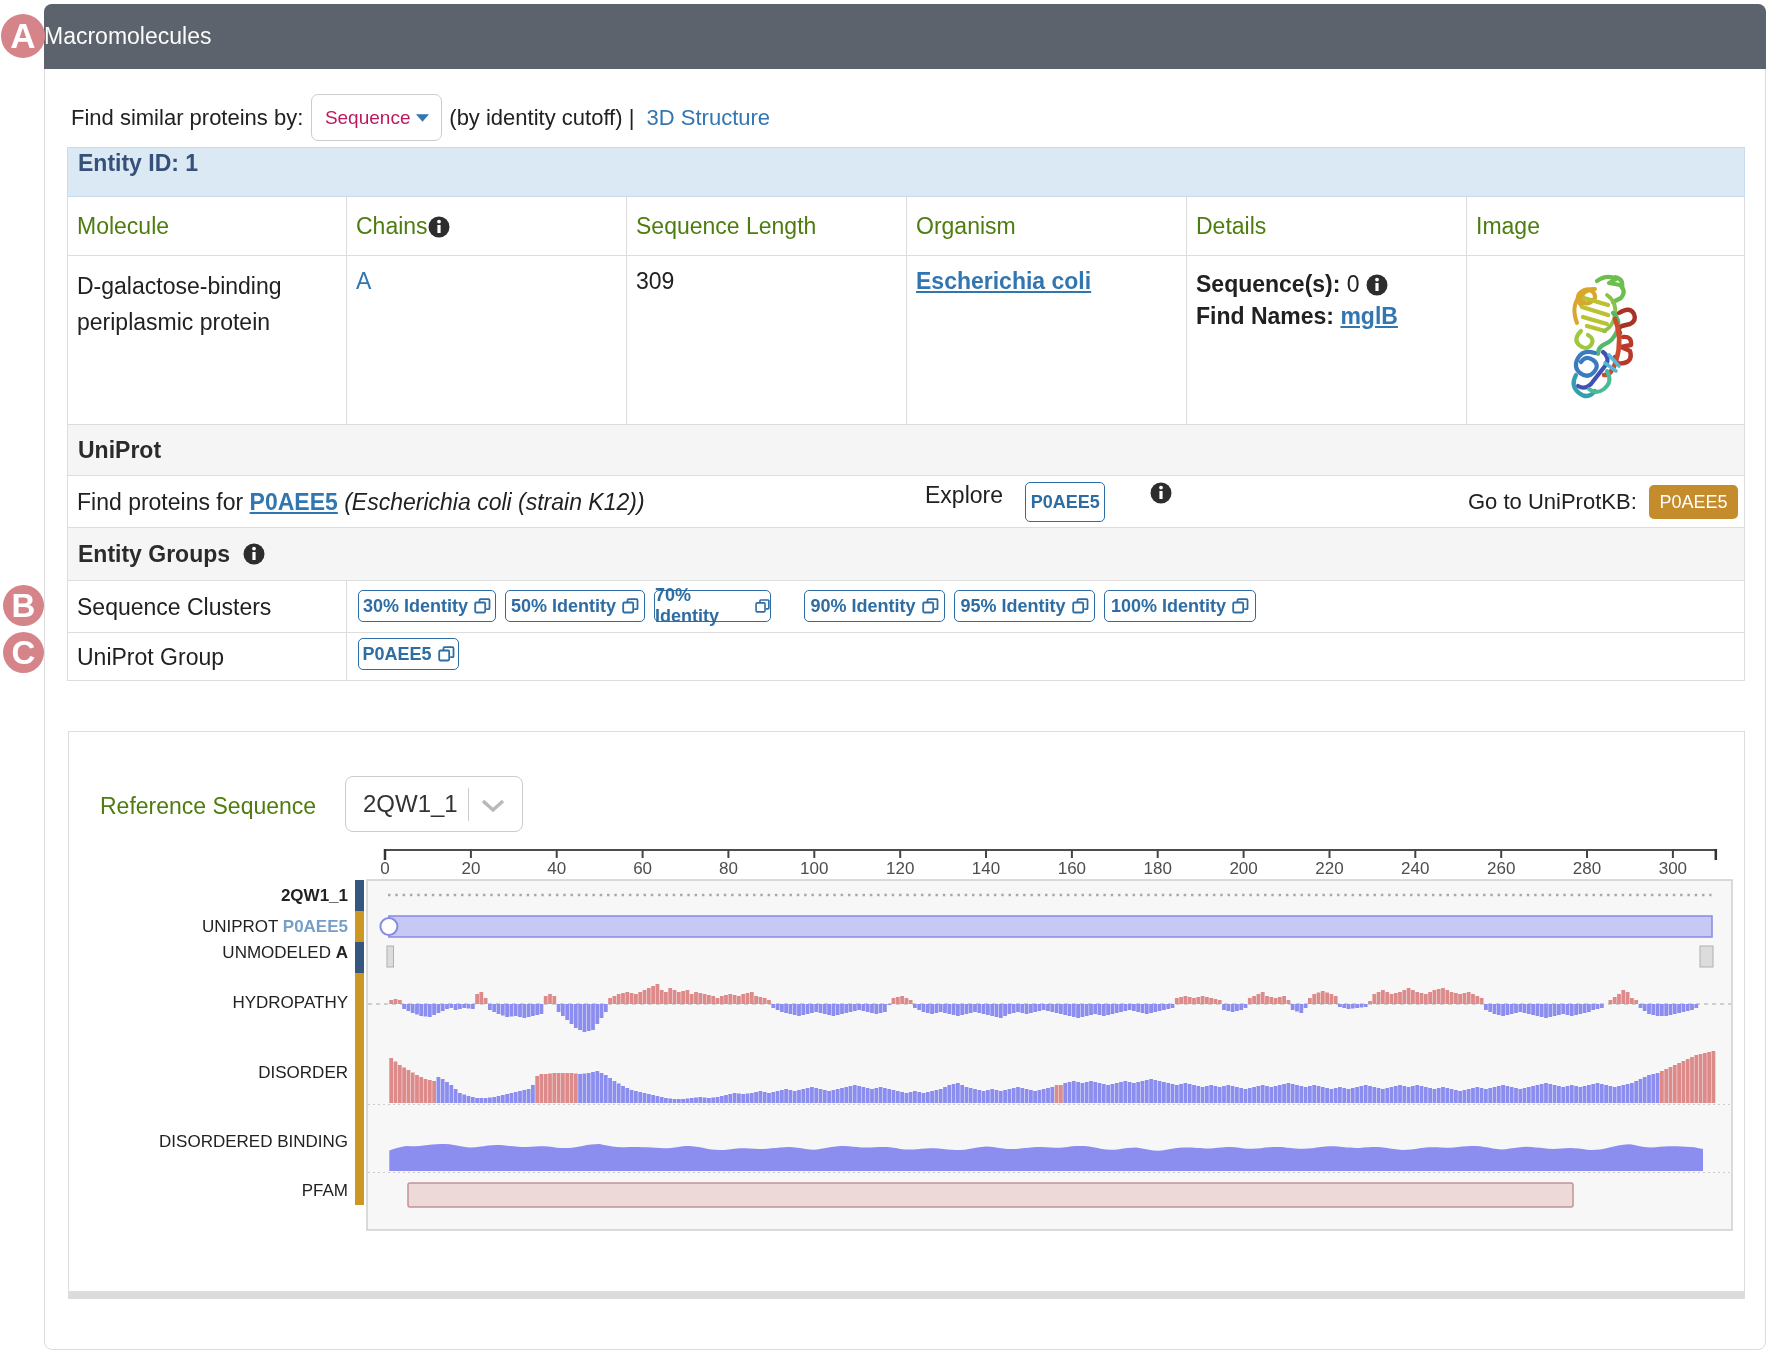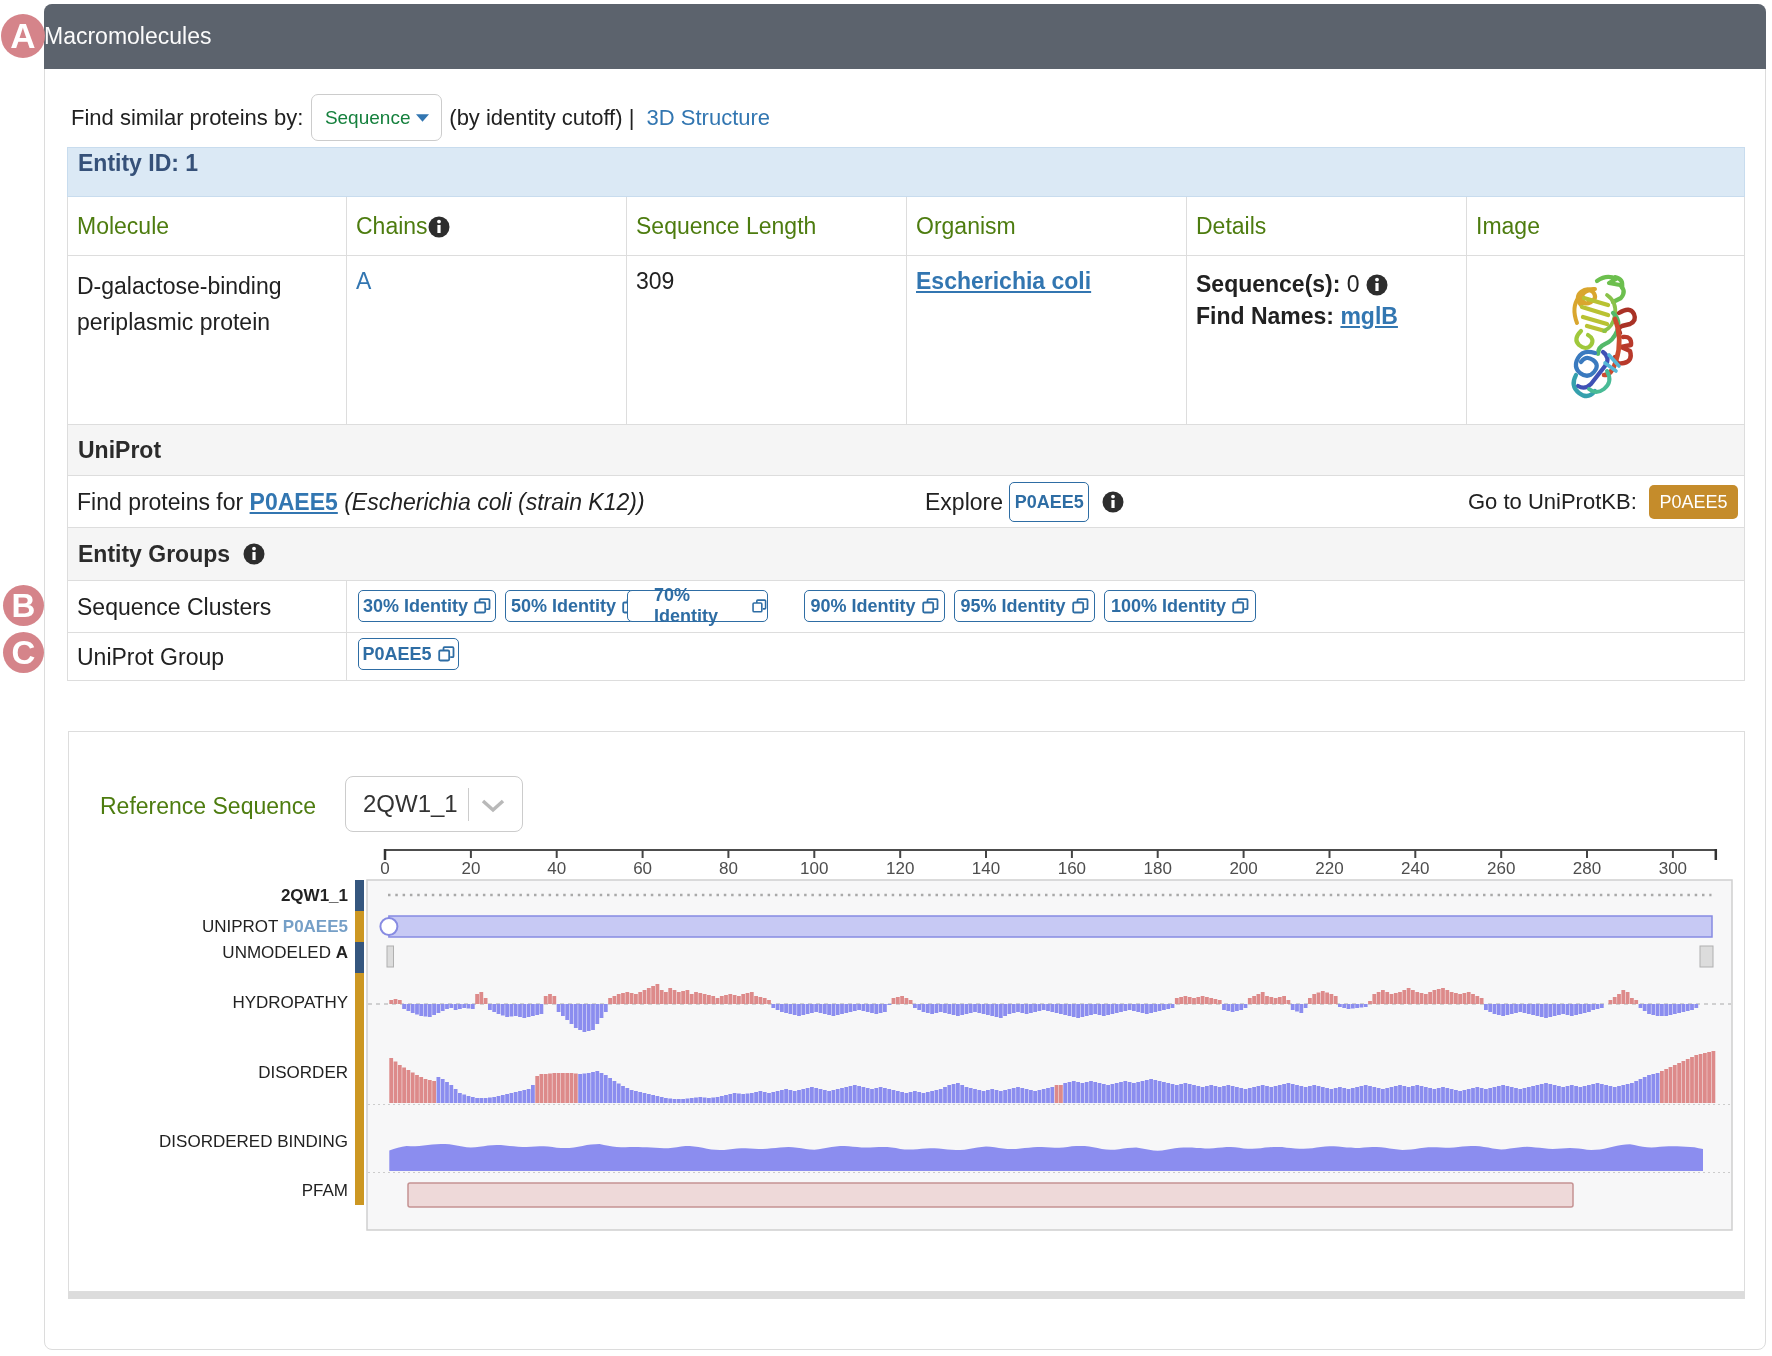--- a/index.html
+++ b/index.html
@@ -12,21 +12,21 @@
 .btn-blue { display:inline-flex; align-items:center; justify-content:center; border:1.5px solid #2e6da4; border-radius:5px; color:#2e6da4; font-weight:bold; font-size:18px; background:#fff; }
 .th { font-weight:normal; color:#4d7c0f; }
 </style></head><body>
 <div class="marker" style="left:1px;top:14px;width:44px;height:44px;line-height:44px;font-size:35px;">A</div>
 <div class="marker" style="left:3px;top:585px;">B</div>
 <div class="marker" style="left:3px;top:632px;">C</div>
 <div class="card">
 <div class="cardhead">Macromolecules</div>
 <div class="abs" style="left:26px;top:89px;height:47px;display:flex;align-items:center;font-size:22px;">
 <span>Find similar proteins by:</span>
-<span style="display:inline-flex;align-items:center;justify-content:center;width:131px;height:47px;border:1px solid #ccc;border-radius:7px;margin-left:8px;color:#15803d;font-size:19px;flex:none;">Sequence&nbsp;<svg width="13" height="9" viewBox="0 0 14 9">
+<span style="display:inline-flex;align-items:center;justify-content:center;width:131px;height:47px;border:1px solid #ccc;border-radius:7px;margin-left:8px;color:#be185d;font-size:19px;flex:none;">Sequence&nbsp;<svg width="13" height="9" viewBox="0 0 14 9">
           <path d="M0,1 L14,1 L7,9 Z" fill="#3276b1"></path>
         </svg></span>
 <span style="margin-left:7px;">(by identity cutoff)&nbsp;|&nbsp; <span class="lnk">3D Structure</span></span>
 </div>
 <div class="band" style="top:142px;height:50px;background:#dbe9f5;border-color:#c8dcee;">
       <div style="margin:2px 0 0 10px;font-weight:bold;color:#365179;">Entity ID: 1</div>
     </div>
 <div class="abs" style="left:22px;top:192px;width:1678px;height:59px;border:1px solid #ddd;border-top:none;"></div>
 <div class="abs" style="left:22px;top:251px;width:1678px;height:169px;border:1px solid #ddd;border-top:none;"></div>
 <div class="abs" style="left:301px;top:192px;width:1px;height:228px;background:#ddd;"></div>
@@ -72,21 +72,21 @@
 <path d="M40,100 q6,11 -3,18 q-8,6 -15,0" stroke="#49bb96" stroke-width="4"></path>
 <path d="M42,84 l10,11 M38,92 l11,8" stroke="#56b8d8" stroke-width="3.6"></path>
 </g>
     </svg>
 <div class="band" style="top:420px;height:51px;border-top:none;display:flex;align-items:center;">
       <span class="bandlabel">UniProt</span>
     </div>
 <div class="abs" style="left:22px;top:471px;width:1678px;height:52px;border:1px solid #ddd;border-top:none;"></div>
 <div class="abs" style="left:32px;top:471px;width:1660px;height:52px;display:flex;align-items:center;font-size:23px;">
 <span style="white-space:nowrap;">Find proteins for <span class="lnk" style="font-weight:bold;text-decoration:underline;">P0AEE5</span> <i>(Escherichia coli (strain K12))</i></span>
-<span style="position:absolute;left:848px;display:inline-flex;align-items:center;">Explore&nbsp;<span class="btn-blue" style="width:80px;height:40px;">P0AEE5</span>&nbsp;&nbsp;<svg width="22" height="22" viewBox="0 0 22 22" style="vertical-align:-4px">
+<span style="position:absolute;left:848px;display:inline-flex;gap:16px;">Explore&nbsp;<span class="btn-blue" style="width:80px;height:40px;">P0AEE5</span>&nbsp;&nbsp;<svg width="22" height="22" viewBox="0 0 22 22" style="vertical-align:-4px">
           <circle cx="11" cy="11" r="10.5" fill="#2d2d2d"></circle>
           <rect x="9.4" y="9" width="3.2" height="8" fill="#fff"></rect>
           <circle cx="11" cy="5.6" r="1.9" fill="#fff"></circle>
         </svg></span>
 <span style="position:absolute;left:1391px;display:inline-flex;align-items:center;white-space:nowrap;font-size:22px;">Go to UniProtKB:&nbsp;&nbsp;<span style="display:inline-flex;align-items:center;justify-content:center;width:89px;height:34px;background:#c58c2b;border-radius:5px;color:#fff;font-size:18px;">P0AEE5</span></span>
 </div>
 <div class="band" style="top:523px;height:53px;border-top:none;display:flex;align-items:center;">
       <span class="bandlabel">Entity Groups&nbsp;&nbsp;</span>
       <svg width="22" height="22" viewBox="0 0 22 22" style="vertical-align:-4px">
         <circle cx="11" cy="11" r="10.5" fill="#2d2d2d"></circle>
@@ -98,21 +98,21 @@
 <div class="abs" style="left:301px;top:576px;width:1px;height:100px;background:#ddd;"></div>
 <div class="abs" style="left:32px;top:576px;height:52px;display:flex;align-items:center;font-size:23px;">Sequence Clusters</div>
 <div class="btn-blue abs" style="left:313px;top:585px;width:138px;height:32px;">30% Identity<svg width="17" height="17" viewBox="0 0 17 17" style="vertical-align:-2px;margin-left:6px">
         <path d="M5.5,4.5 V2.2 q0,-1 1,-1 h8 q1,0 1,1 v8 q0,1 -1,1 h-2.3" fill="none" stroke="#2e6da4" stroke-width="1.8"></path>
         <rect x="1.2" y="4.5" width="10" height="10" rx="1.2" fill="none" stroke="#2e6da4" stroke-width="1.8"></rect>
       </svg></div>
 <div class="btn-blue abs" style="left:460px;top:585px;width:140px;height:32px;">50% Identity<svg width="17" height="17" viewBox="0 0 17 17" style="vertical-align:-2px;margin-left:6px">
         <path d="M5.5,4.5 V2.2 q0,-1 1,-1 h8 q1,0 1,1 v8 q0,1 -1,1 h-2.3" fill="none" stroke="#2e6da4" stroke-width="1.8"></path>
         <rect x="1.2" y="4.5" width="10" height="10" rx="1.2" fill="none" stroke="#2e6da4" stroke-width="1.8"></rect>
       </svg></div>
-<div class="btn-blue abs" style="left:582px;top:585px;width:141px;height:32px;padding-left:26px;">70% Identity<svg width="17" height="17" viewBox="0 0 17 17" style="vertical-align:-2px;margin-left:6px">
+<div class="btn-blue abs" style="left:609px;top:585px;width:117px;height:32px;">70% Identity<svg width="17" height="17" viewBox="0 0 17 17" style="vertical-align:-2px;margin-left:6px">
         <path d="M5.5,4.5 V2.2 q0,-1 1,-1 h8 q1,0 1,1 v8 q0,1 -1,1 h-2.3" fill="none" stroke="#2e6da4" stroke-width="1.8"></path>
         <rect x="1.2" y="4.5" width="10" height="10" rx="1.2" fill="none" stroke="#2e6da4" stroke-width="1.8"></rect>
       </svg></div>
 <div class="btn-blue abs" style="left:759px;top:585px;width:141px;height:32px;">90% Identity<svg width="17" height="17" viewBox="0 0 17 17" style="vertical-align:-2px;margin-left:6px">
         <path d="M5.5,4.5 V2.2 q0,-1 1,-1 h8 q1,0 1,1 v8 q0,1 -1,1 h-2.3" fill="none" stroke="#2e6da4" stroke-width="1.8"></path>
         <rect x="1.2" y="4.5" width="10" height="10" rx="1.2" fill="none" stroke="#2e6da4" stroke-width="1.8"></rect>
       </svg></div>
 <div class="btn-blue abs" style="left:909px;top:585px;width:141px;height:32px;">95% Identity<svg width="17" height="17" viewBox="0 0 17 17" style="vertical-align:-2px;margin-left:6px">
         <path d="M5.5,4.5 V2.2 q0,-1 1,-1 h8 q1,0 1,1 v8 q0,1 -1,1 h-2.3" fill="none" stroke="#2e6da4" stroke-width="1.8"></path>
         <rect x="1.2" y="4.5" width="10" height="10" rx="1.2" fill="none" stroke="#2e6da4" stroke-width="1.8"></rect>

